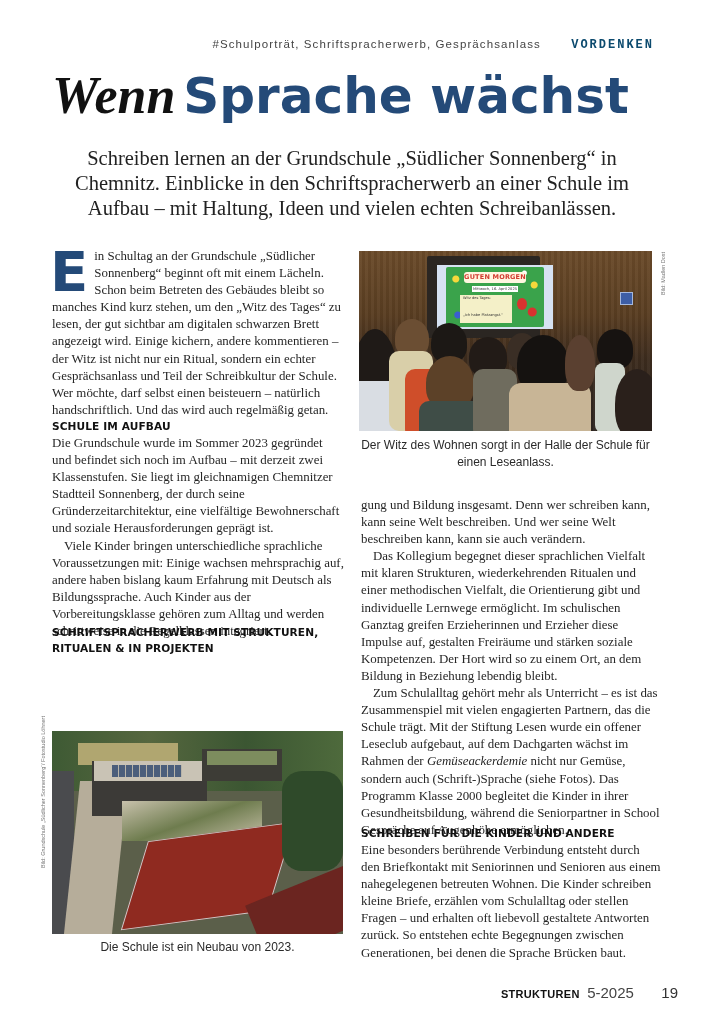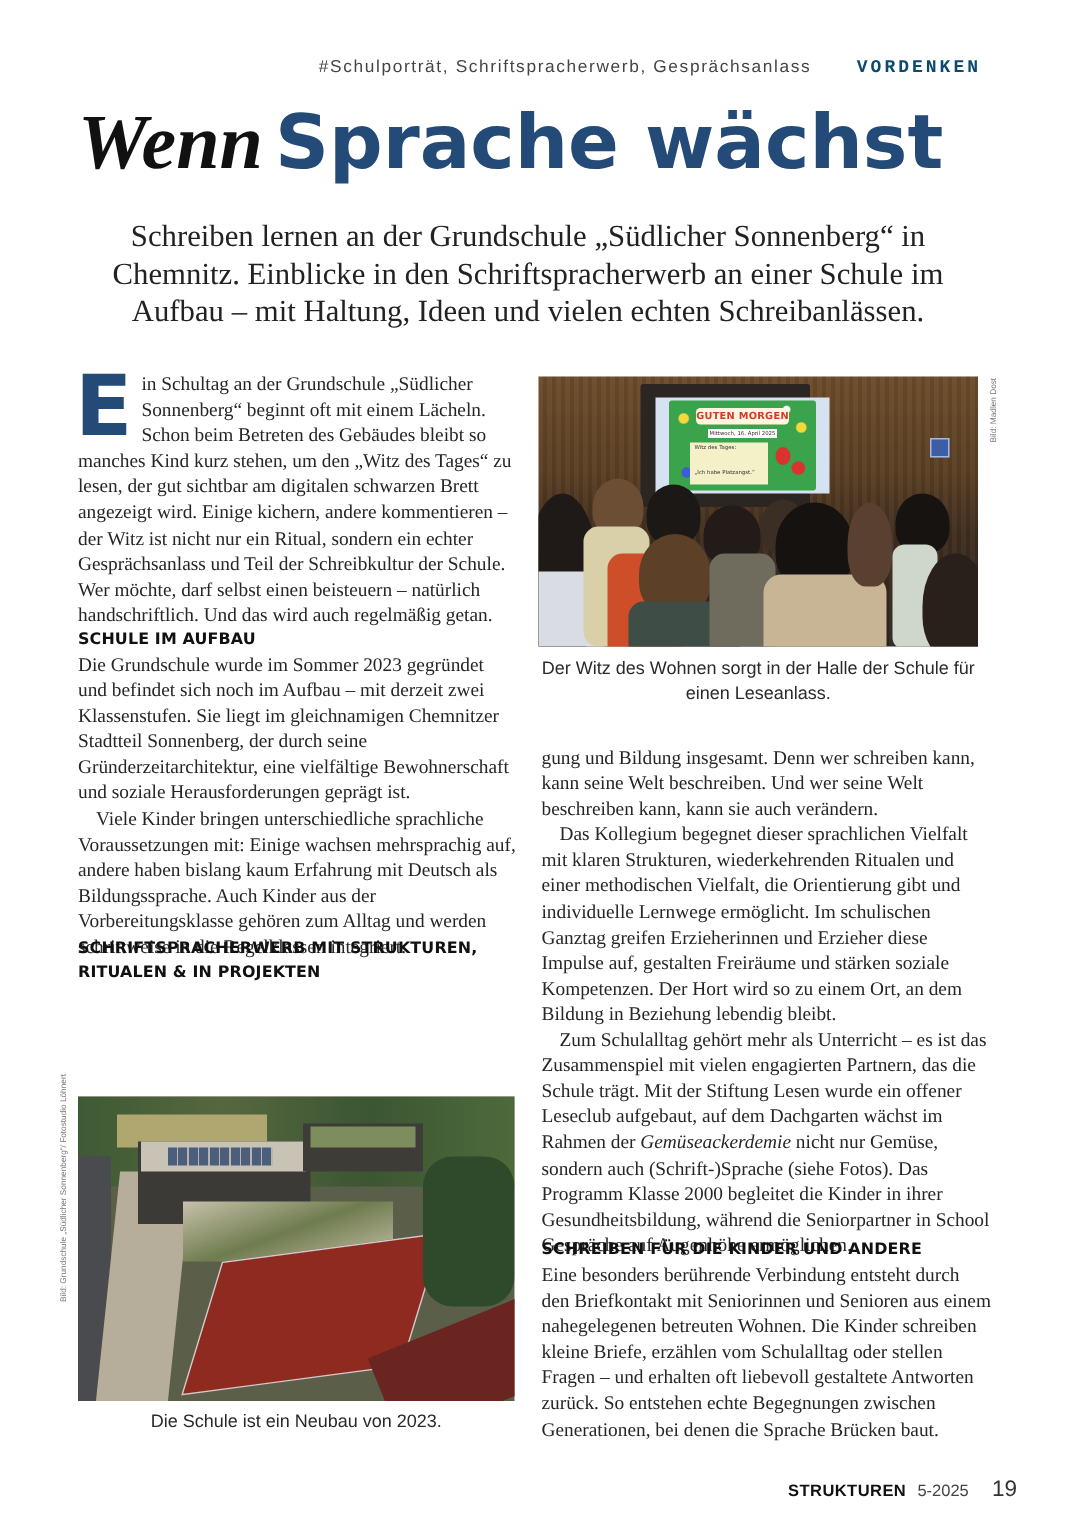--- a/index.html
+++ b/index.html
@@ -51,22 +51,22 @@
   .credit-vert { position: absolute; font-family: "Liberation Sans", sans-serif; font-size: 5.5px; color: #777; white-space: nowrap; transform-origin: left top; transform: rotate(-90deg); }
   .credit-kids { left: 660px; top: 295px; }
   .credit-school { left: 40px; top: 868px; }
 
   .caption { position: absolute; font-family: "Liberation Sans", sans-serif; font-size: 12px; line-height: 16.5px; color: #2a2a2a; text-align: center; }
   .caption-kids { top: 437px; left: 359px; width: 293px; }
   .caption-school { top: 939px; left: 52px; width: 291px; }
 
   .footer { position: absolute; top: 984px; right: 42px; white-space: nowrap; font-family: "Liberation Sans", sans-serif; color: #333; }
   .footer .mag { font-weight: bold; font-size: 11px; color: #111; letter-spacing: 0.3px; }
-  .footer .issue { font-size: 11px; margin-left: 3px; color: #444; }
-  .footer .page { font-size: 15px; margin-left: 11px; color: #333; }
+  .footer .issue { font-size: 15px; margin-left: 3px; color: #444; }
+  .footer .page { font-size: 15px; margin-left: 23px; color: #333; }
 </style>
 </head>
 <body>
 
 <div class="topline">
   <span>#Schulporträt, Schriftspracherwerb, Gesprächsanlass</span>
   <span class="section">VORDENKEN</span>
 </div>
 
 <h1 class="title">

